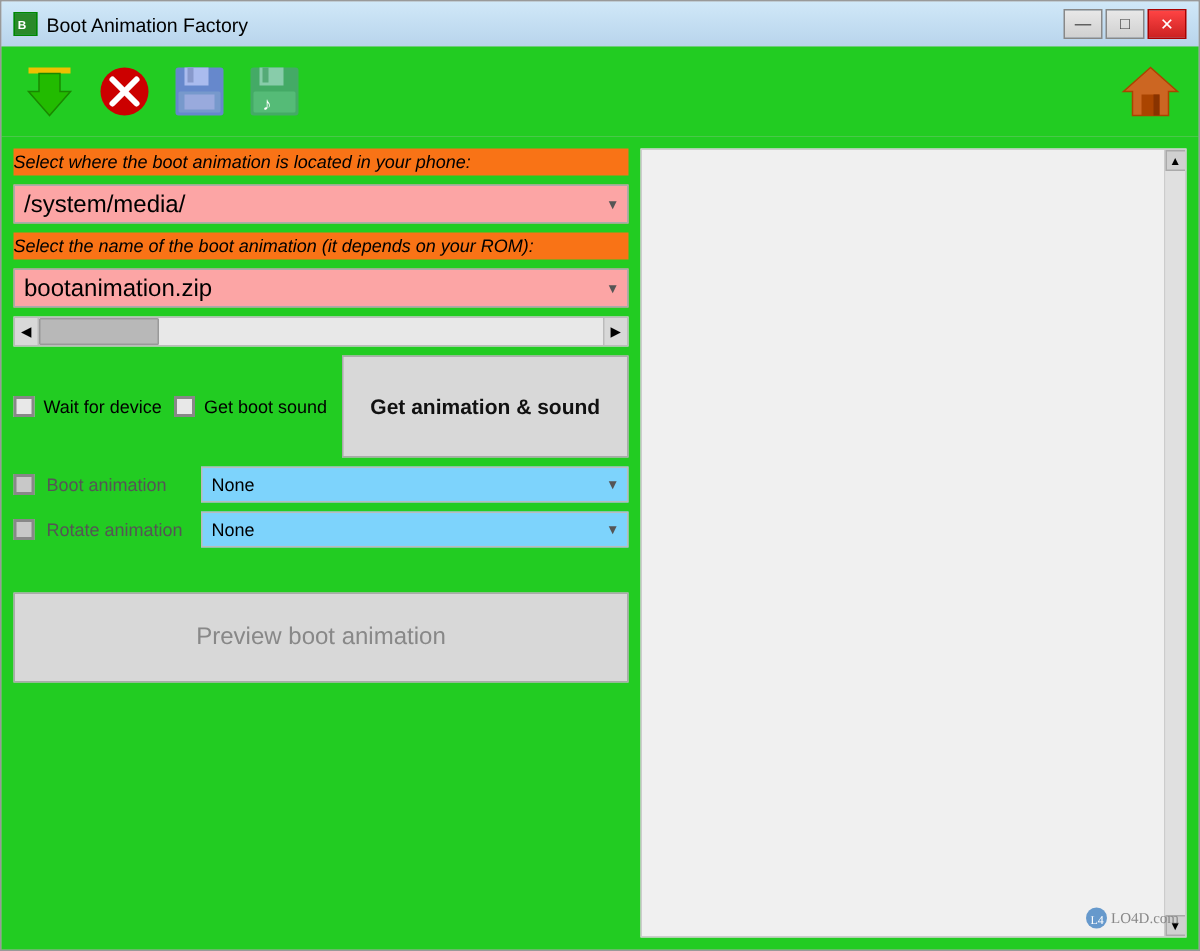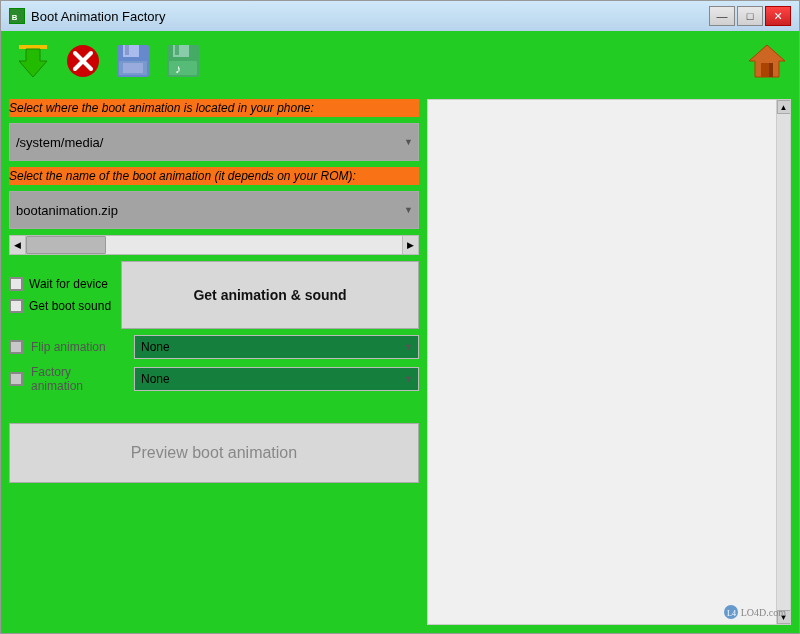--- a/index.html
+++ b/index.html
@@ -136,25 +136,25 @@
     }
     .label-text {
       color: #000;
       font-size: 12px;
       background: #f97316;
       padding: 2px 0;
       font-style: italic;
     }
     .select-box {
       width: 100%;
-      height: 38px;
+      height: 26px;
       border: 1px solid #aaa;
-      background: #a3a3a3;
+      background: #fca5a5;
       padding: 2px 6px;
-      font-size: 13px;
+      font-size: 16px;
       appearance: none;
       -webkit-appearance: none;
       cursor: pointer;
       position: relative;
     }
     .select-wrapper {
       position: relative;
       width: 100%;
     }
     .select-wrapper::after {
@@ -222,21 +222,21 @@
       border: 1px solid #999;
       border-radius: 1px;
     }
     .checkboxes-and-button {
       display: flex;
       gap: 10px;
       align-items: center;
     }
     .checkboxes-col {
       display: flex;
-      flex-direction: column;
+      flex-direction: row;
       gap: 8px;
     }
     .checkbox-row {
       display: flex;
       align-items: center;
       gap: 6px;
     }
     .checkbox-box {
       width: 14px;
       height: 14px;
@@ -286,21 +286,21 @@
       width: 95px;
     }
     .flip-select-wrapper {
       flex: 1;
       position: relative;
     }
     .flip-select {
       width: 100%;
       height: 24px;
       border: 1px solid #bbb;
-      background: #15803d;
+      background: #7dd3fc;
       font-size: 12px;
       padding: 2px 6px;
       appearance: none;
       -webkit-appearance: none;
       cursor: pointer;
     }
     .flip-select-wrapper::after {
       content: '▼';
       position: absolute;
       right: 6px;
@@ -440,32 +440,32 @@
             <div class="checkbox-box"></div>
             <span class="checkbox-label">Get boot sound</span>
           </div>
         </div>
         <button class="get-animation-btn">Get animation &amp; sound</button>
       </div>
 
       <div class="flip-rotate-section">
         <div class="flip-row">
           <div class="flip-checkbox"></div>
-          <span class="flip-label">Flip animation</span>
+          <span class="flip-label">Boot animation</span>
           <div class="flip-select-wrapper">
             <select class="flip-select">
               <option>None</option>
               <option>Horizontal</option>
               <option>Vertical</option>
             </select>
           </div>
         </div>
         <div class="flip-row">
           <div class="flip-checkbox"></div>
-          <span class="flip-label">Factory animation</span>
+          <span class="flip-label">Rotate animation</span>
           <div class="flip-select-wrapper">
             <select class="flip-select">
               <option>None</option>
               <option>90°</option>
               <option>180°</option>
               <option>270°</option>
             </select>
           </div>
         </div>
       </div>

